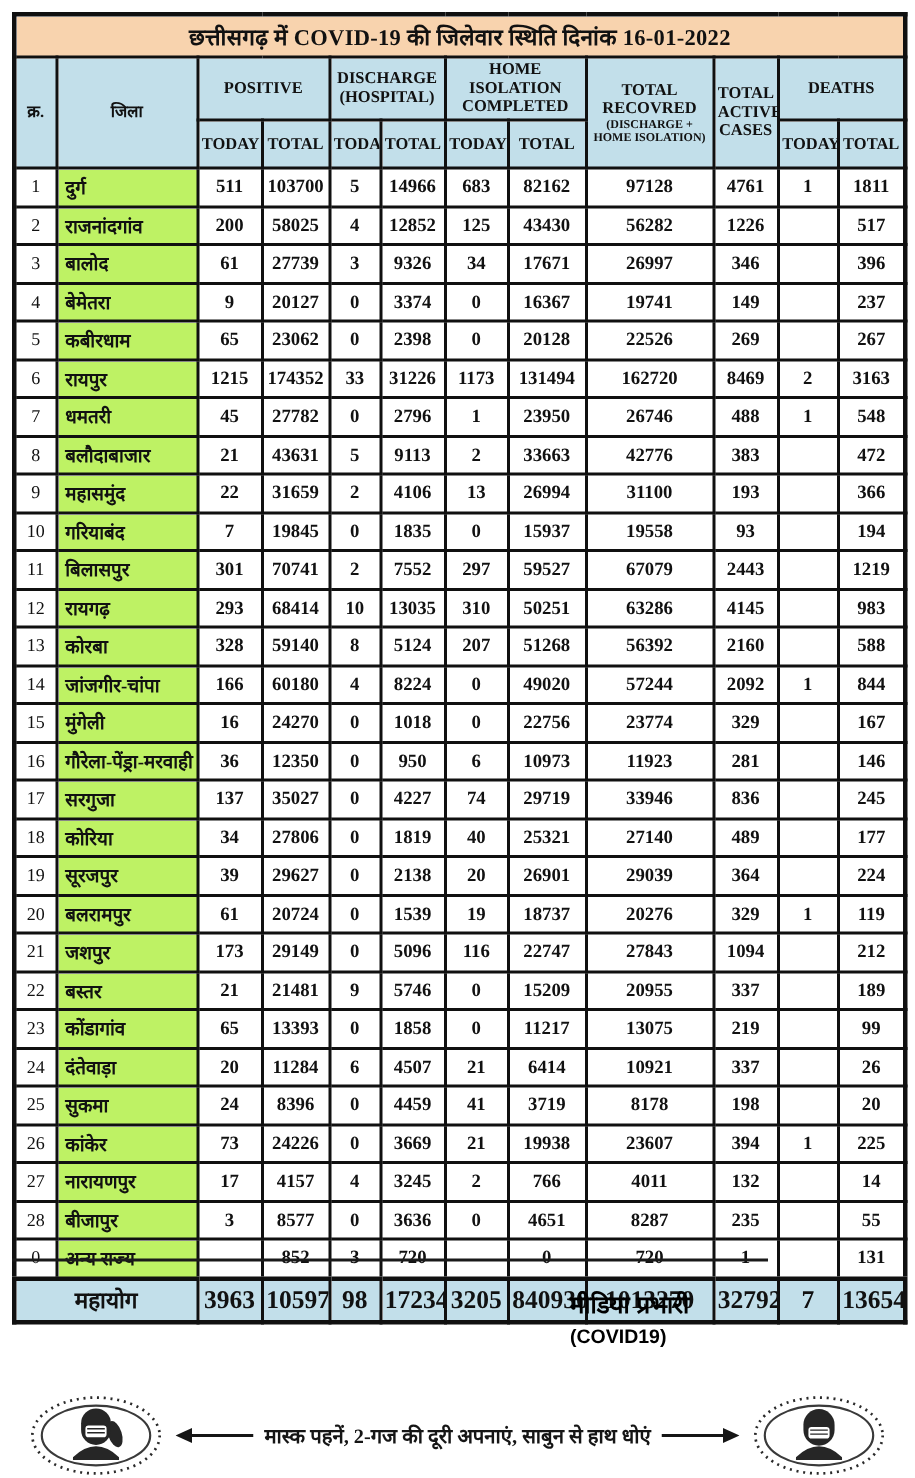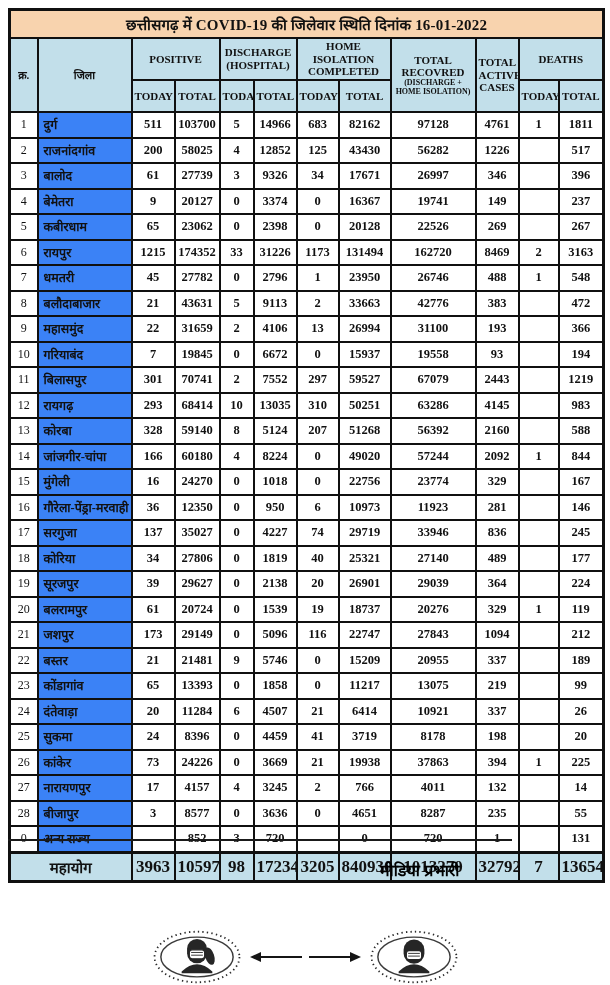--- a/index.html
+++ b/index.html
@@ -24,21 +24,21 @@
   }
   thead tr.h1 th{height:40px;}
   thead tr.h2 th{height:30px;margin-top:35px;}
   thead th.hdr{
     background:#c2dfea;font-size:11px;font-weight:bold;line-height:1.15;
   }
   thead th.hdr .sub{font-size:8px;line-height:1.1;font-weight:bold;}
   tbody td{height:23.5px;font-size:12.5px;font-weight:bold;background:#ffffff;}
   tbody td.sno{font-weight:normal;font-size:12px;}
   tbody td.district{
-    background:#3b82f6;text-align:left;padding-left:5px;
+    background:#bef264;text-align:left;padding-left:5px;
     font-size:12.5px;font-weight:bold;white-space:nowrap;
   }
   tbody tr.total td{
     background:#c2dfea;border-top:3px solid #101010;height:26px;font-size:17px;
   }
   tbody tr.total td.total-label{font-size:15px;font-weight:bold;margin-top:36px;}
   .shadow-line{
     position:absolute;left:8px;top:839px;width:504px;height:2px;background:#1a1a1a;
   }
   
@@ -233,21 +233,21 @@
         <td class="val">193</td>
         <td class="val"></td>
         <td class="val">366</td>
       </tr>
       <tr>
         <td class="sno">10</td>
         <td class="district">गरियाबंद</td>
         <td class="val">7</td>
         <td class="val">19845</td>
         <td class="val">0</td>
-        <td class="val">6672</td>
+        <td class="val">1835</td>
         <td class="val">0</td>
         <td class="val">15937</td>
         <td class="val">19558</td>
         <td class="val">93</td>
         <td class="val"></td>
         <td class="val">194</td>
       </tr>
       <tr>
         <td class="sno">11</td>
         <td class="district">बिलासपुर</td>
@@ -460,21 +460,21 @@
       </tr>
       <tr>
         <td class="sno">26</td>
         <td class="district">कांकेर</td>
         <td class="val">73</td>
         <td class="val">24226</td>
         <td class="val">0</td>
         <td class="val">3669</td>
         <td class="val">21</td>
         <td class="val">19938</td>
-        <td class="val">37863</td>
+        <td class="val">23607</td>
         <td class="val">394</td>
         <td class="val">1</td>
         <td class="val">225</td>
       </tr>
       <tr>
         <td class="sno">27</td>
         <td class="district">नारायणपुर</td>
         <td class="val">17</td>
         <td class="val">4157</td>
         <td class="val">4</td>
@@ -527,20 +527,21 @@
         <td>7</td>
         <td>13654</td>
       </tr>
     </tbody>
 </table>
 
 <div class="shadow-line"></div>
 
 <div class="sig-block">
   <div class="sig-line1">मीडिया प्रभारी</div>
+  <div class="sig-line3">(COVID19)</div>
 </div>
 
 <div class="banner">
   <div class="icon-wrap">
     <svg width="92" height="56" viewBox="0 0 100 62">
       <ellipse cx="50" cy="31" rx="47" ry="28" fill="none" stroke="#2a2a2a" stroke-width="2" stroke-dasharray="1.5 3.5"></ellipse>
       <ellipse cx="50" cy="31" rx="40" ry="22" fill="#ffffff" stroke="#3a3a3a" stroke-width="1.6"></ellipse>
       <ellipse cx="64" cy="30" rx="5" ry="10" fill="#262626" transform="rotate(-18 64 30)"></ellipse>
       <path d="M39 22 a11 11 0 0 1 22 0 v5 a11 11 0 0 1 -22 0 z" fill="#262626"></path>
       <rect x="41.5" y="23" width="17" height="10" rx="3" fill="#ffffff" stroke="#262626" stroke-width="1.4"></rect>
@@ -548,20 +549,21 @@
       <line x1="43.5" y1="29" x2="56.5" y2="29" stroke="#262626" stroke-width="1"></line>
       <path d="M33 47 Q50 31 67 47 L67 49 L33 49 Z" fill="#262626"></path>
     </svg>
   </div>
   <div class="arrow-wrap">
     <svg width="52" height="12" viewBox="0 0 52 12">
       <line x1="52" y1="6" x2="9" y2="6" stroke="#151515" stroke-width="2"></line>
       <path d="M11 1 L0 6 L11 11 Z" fill="#151515"></path>
     </svg>
   </div>
+  <div class="banner-text">मास्क पहनें, 2-गज की दूरी अपनाएं, साबुन से हाथ धोएं</div>
   <div class="arrow-wrap">
     <svg width="52" height="12" viewBox="0 0 52 12">
       <line x1="0" y1="6" x2="43" y2="6" stroke="#151515" stroke-width="2"></line>
       <path d="M41 1 L52 6 L41 11 Z" fill="#151515"></path>
     </svg>
   </div>
   <div class="icon-wrap">
     <svg width="92" height="56" viewBox="0 0 100 62">
       <ellipse cx="50" cy="31" rx="47" ry="28" fill="none" stroke="#2a2a2a" stroke-width="2" stroke-dasharray="1.5 3.5"></ellipse>
       <ellipse cx="50" cy="31" rx="40" ry="22" fill="#ffffff" stroke="#3a3a3a" stroke-width="1.6"></ellipse>

